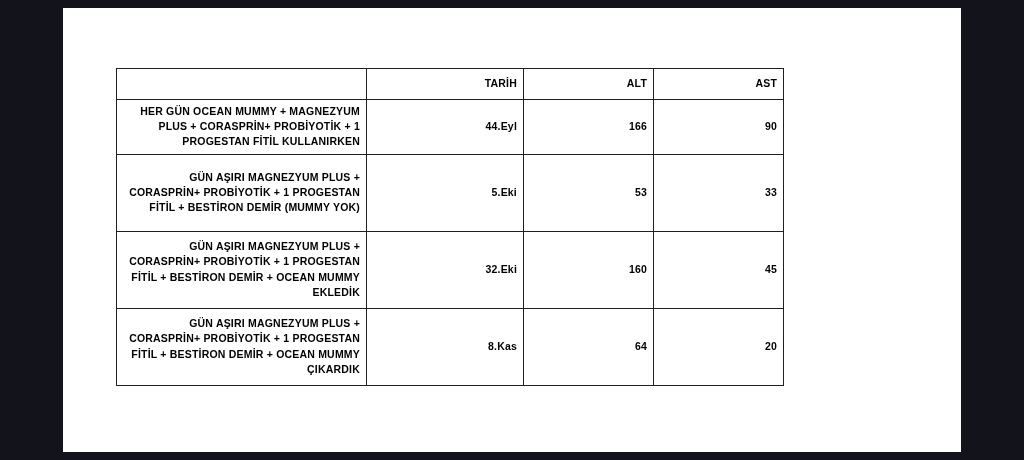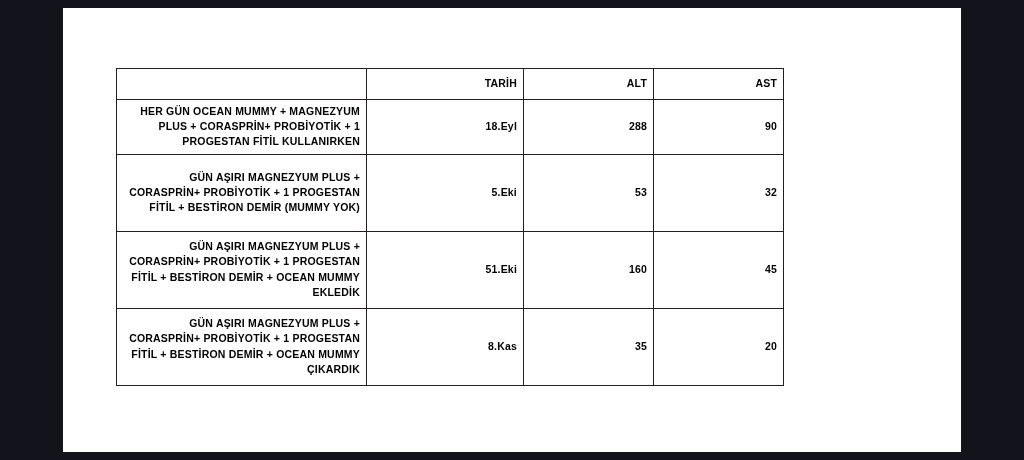--- a/index.html
+++ b/index.html
@@ -78,38 +78,38 @@
         <tr class="head">
           <th class="blank"></th>
           <th>TARİH</th>
           <th>ALT</th>
           <th>AST</th>
         </tr>
       </thead>
       <tbody>
         <tr class="r1">
           <td class="desc">HER GÜN OCEAN MUMMY + MAGNEZYUM PLUS + CORASPRİN+ PROBİYOTİK + 1 PROGESTAN FİTİL KULLANIRKEN</td>
-          <td>18.Eyl</td>
-          <td>288</td>
+          <td>44.Eyl</td>
+          <td>166</td>
           <td>90</td>
         </tr>
         <tr class="r3">
           <td class="desc">GÜN AŞIRI MAGNEZYUM PLUS + CORASPRİN+ PROBİYOTİK + 1 PROGESTAN FİTİL + BESTİRON DEMİR (MUMMY YOK)</td>
           <td>5.Eki</td>
           <td>53</td>
-          <td>32</td>
+          <td>33</td>
         </tr>
         <tr class="r4">
           <td class="desc">GÜN AŞIRI MAGNEZYUM PLUS + CORASPRİN+ PROBİYOTİK + 1 PROGESTAN FİTİL + BESTİRON DEMİR + OCEAN MUMMY EKLEDİK</td>
-          <td>51.Eki</td>
+          <td>32.Eki</td>
           <td>160</td>
           <td>45</td>
         </tr>
         <tr class="r5">
           <td class="desc">GÜN AŞIRI MAGNEZYUM PLUS + CORASPRİN+ PROBİYOTİK + 1 PROGESTAN FİTİL + BESTİRON DEMİR + OCEAN MUMMY ÇIKARDIK</td>
           <td>8.Kas</td>
-          <td>35</td>
+          <td>64</td>
           <td>20</td>
         </tr>
       </tbody>
     </table>
   </div>
 </div>
 
 </body></html>

